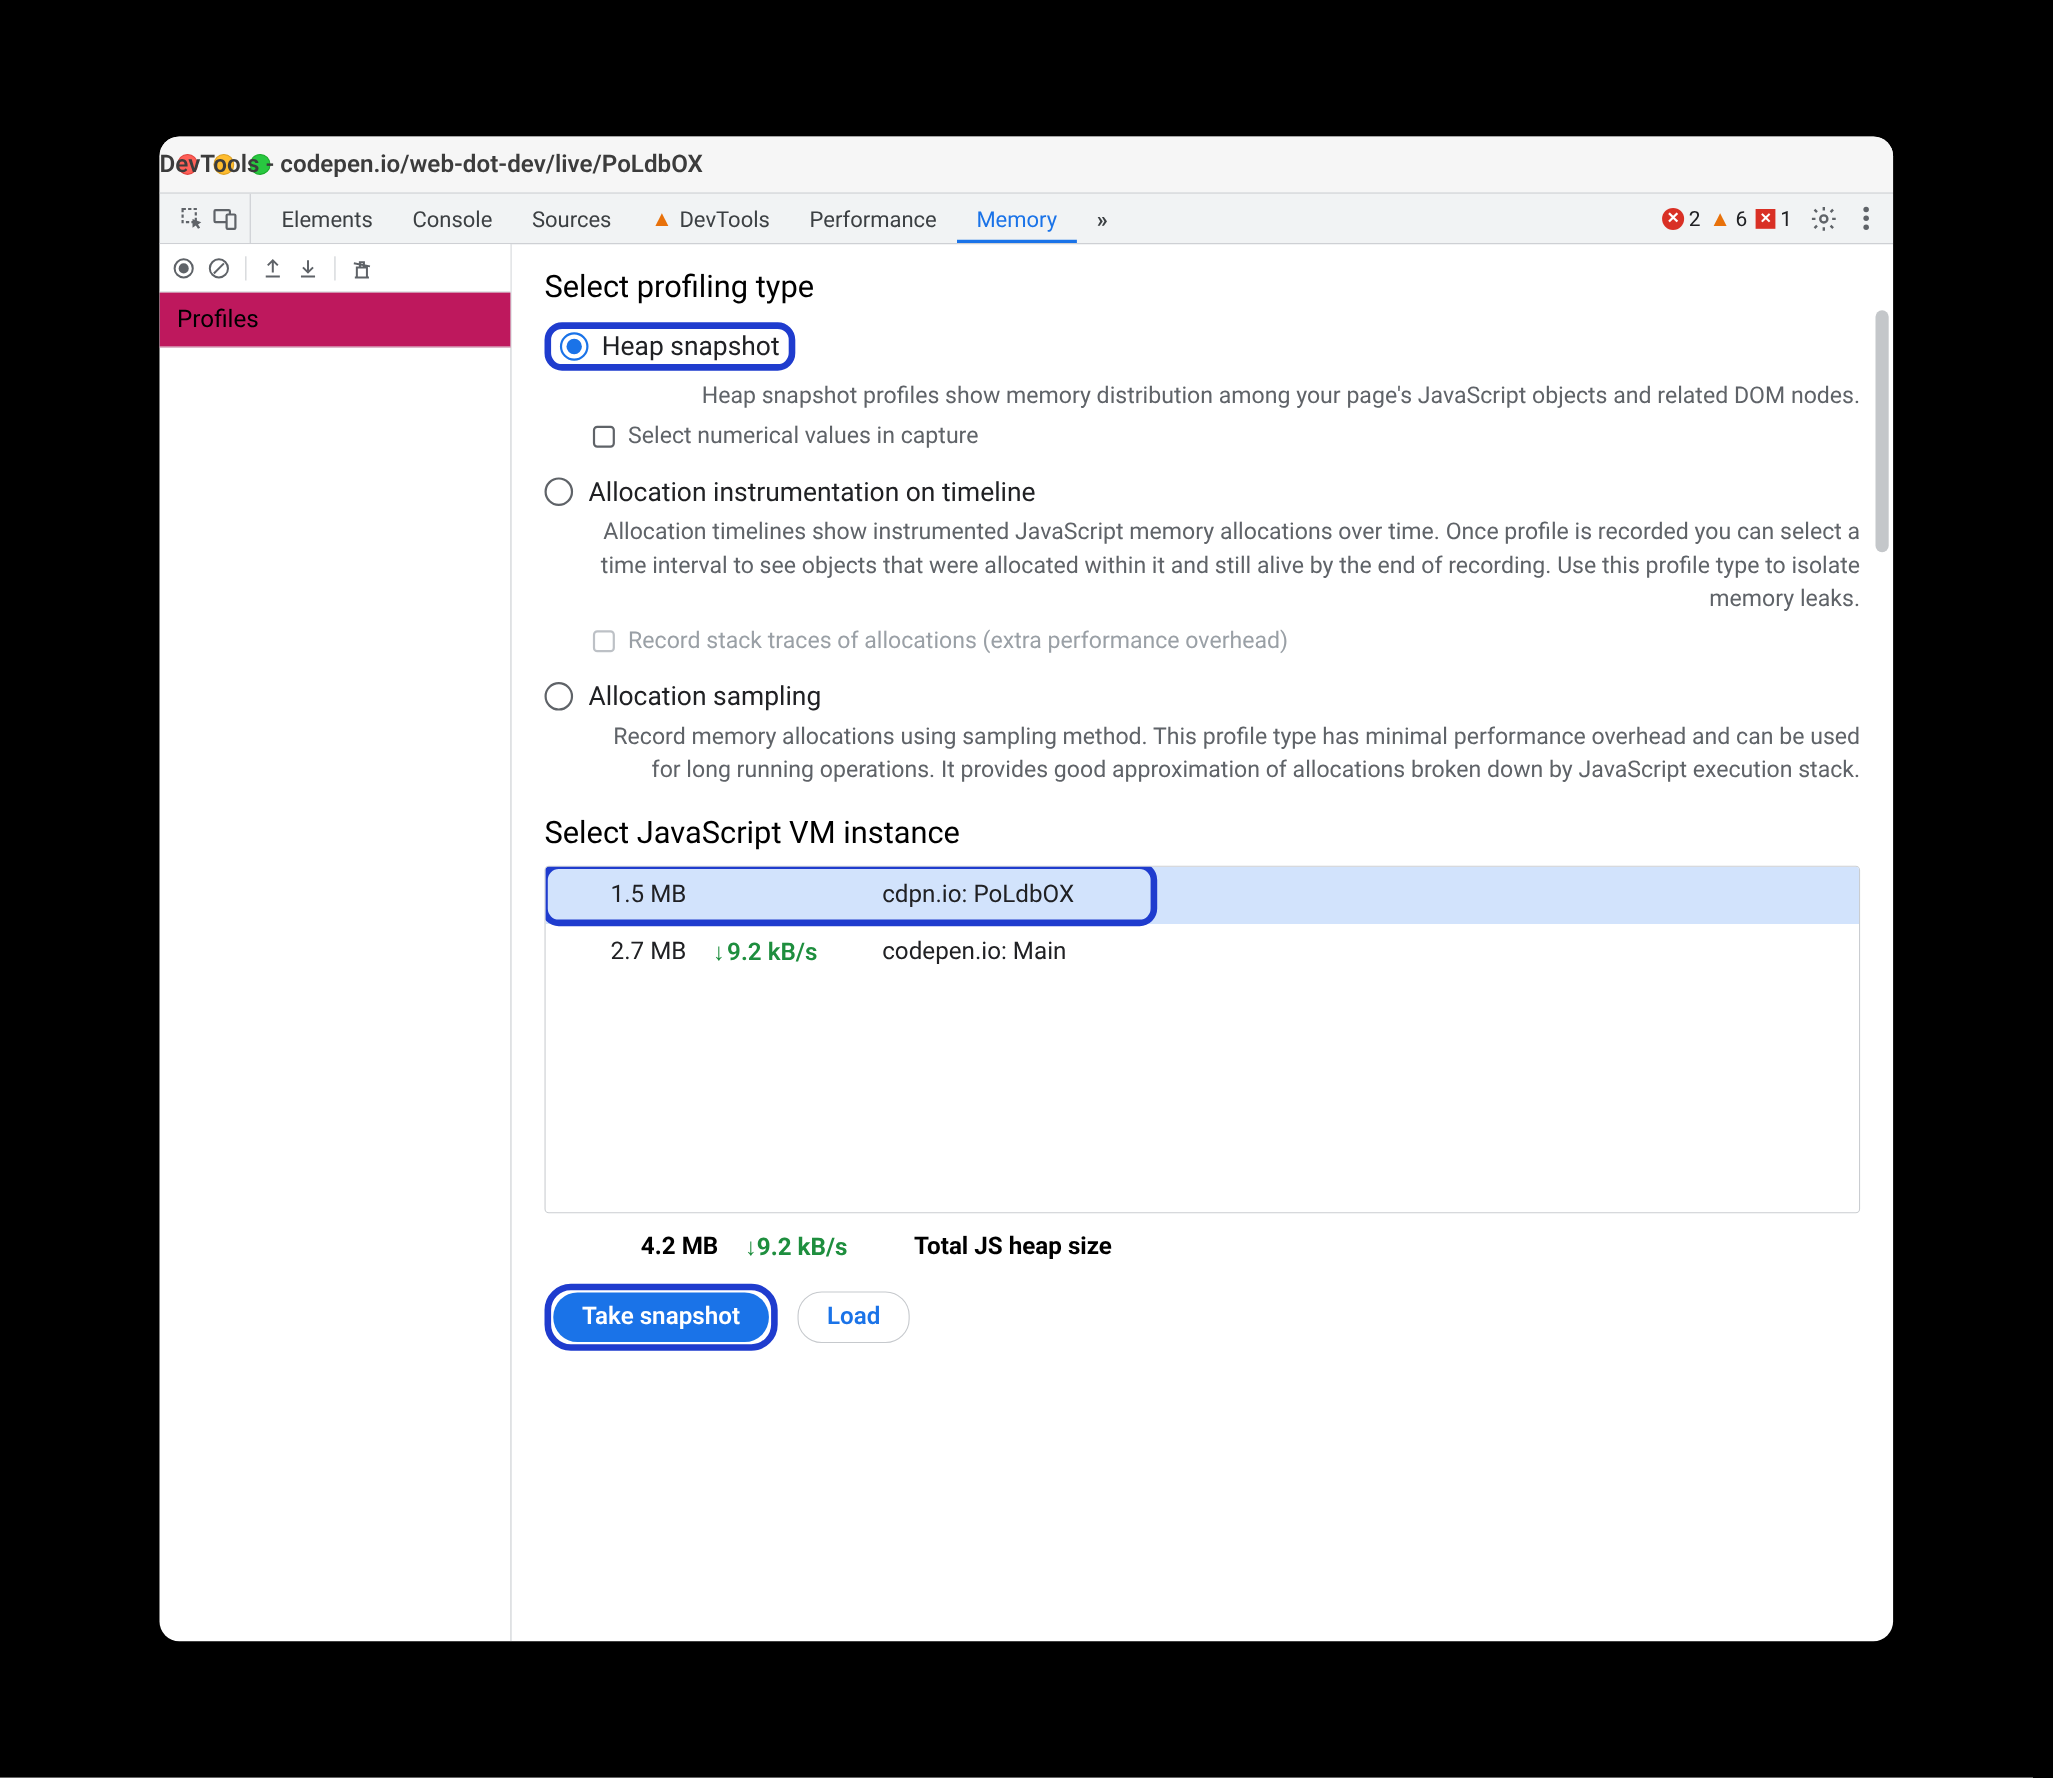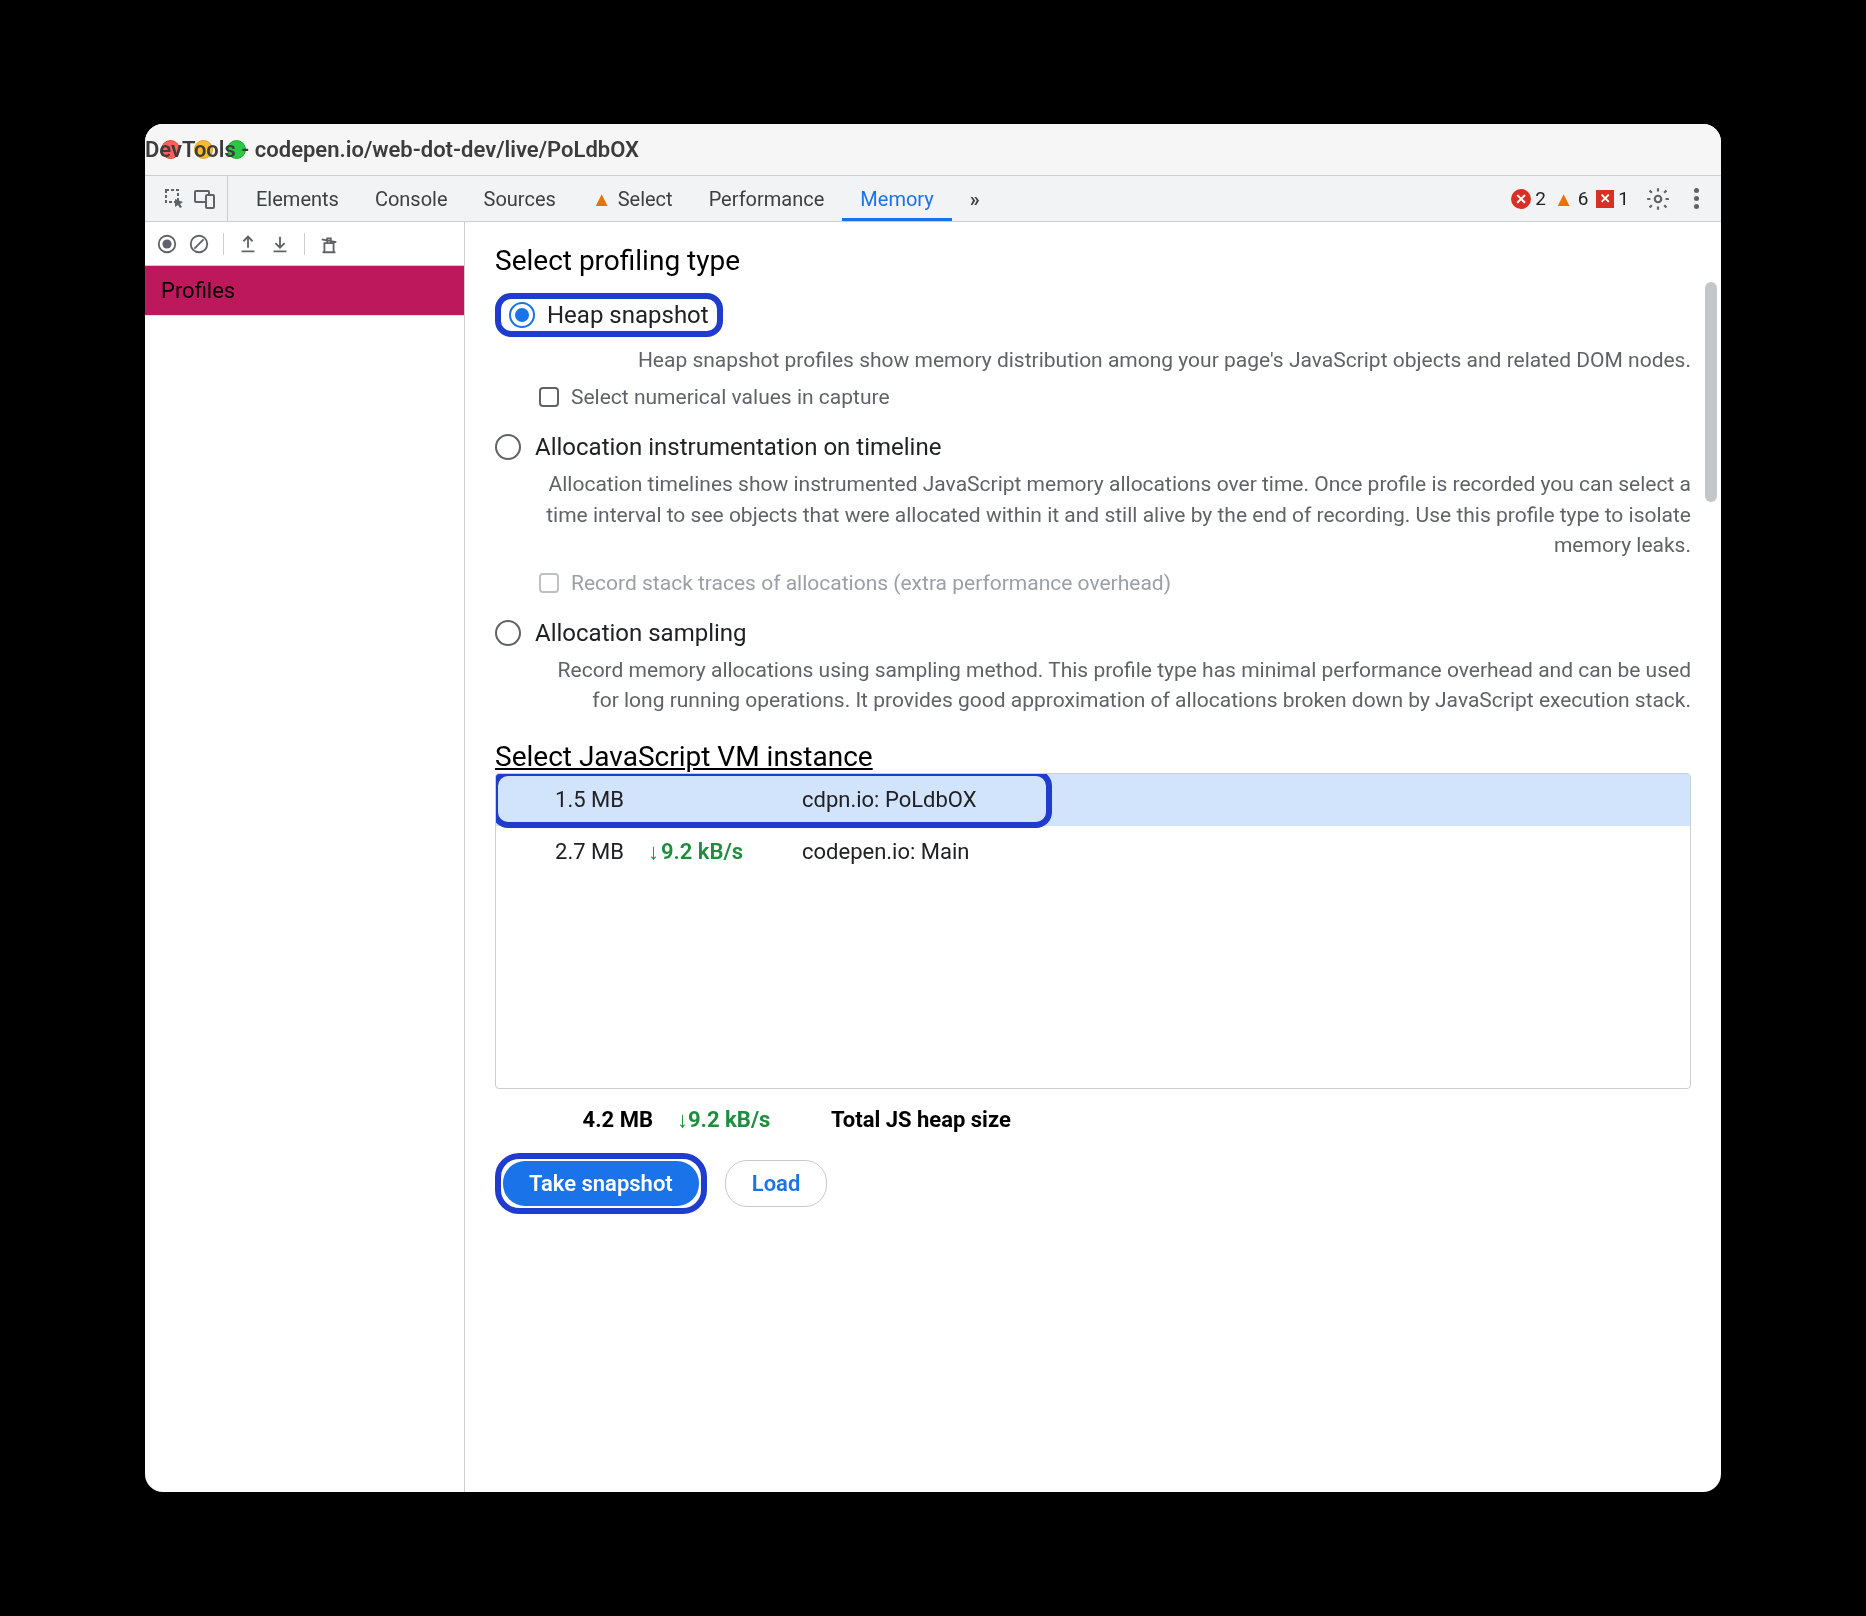--- a/index.html
+++ b/index.html
@@ -63,21 +63,21 @@
   .opt-label{font-size:24px;color:#202124;}
   .opt-desc{font-size:21px;color:#5f6368;margin:8px 0 10px 44px;line-height:1.45;text-align:right;}
   .opt-sub{display:flex;align-items:center;gap:12px;margin-left:44px;font-size:21px;color:#5f6368;}
   .opt-sub.disabled{color:#9aa0a6;}
   .checkbox{width:20px;height:20px;border:2px solid #5f6368;border-radius:4px;flex:0 0 20px;}
   .checkbox.disabled{border-color:#bdc1c6;}
 
   .hl{border:6px solid #1f3cce;border-radius:16px;padding:2px 8px;display:inline-flex;align-items:center;gap:12px;position:relative;}
 
   .vm-section{margin:20px 30px 0 30px;}
-  .vm-title{font-size:28px;text-decoration:underline;}
+  .vm-title{font-size:28px;margin-bottom:14px;}
   .vm-box{border:1px solid var(--border);border-radius:4px;overflow:hidden;}
   .vm-row{display:flex;align-items:center;height:52px;font-size:22px;color:#202124;padding:0 18px;gap:24px;}
   .vm-row.sel{background:#d2e3fc;}
   .vm-size{width:110px;text-align:right;}
   .vm-rate{width:130px;color:#1e8e3e;font-weight:600;white-space:nowrap;}
   .vm-rate .arrow{color:#1e8e3e;margin-right:2px;}
   .vm-name{flex:1;}
   .vm-empty{height:210px;}
 
   .totals{display:flex;align-items:center;gap:24px;font-size:22px;font-weight:700;margin:18px 0 0 48px;}
@@ -128,21 +128,21 @@
         <span>Elements</span>
       </div>
     <div class="tab">
         <span>Console</span>
       </div>
     <div class="tab">
         <span>Sources</span>
       </div>
     <div class="tab">
       <span class="warn-ico">▲</span>
-      <span>Select</span>
+      <span>DevTools</span>
     </div>
     <div class="tab">
         <span>Performance</span>
       </div>
     <div class="tab active">
         <span>Memory</span>
       </div>
     <div class="tab" style="font-weight:700;">»</div>
     <div class="spacer"></div>
     <div class="status-chips">

